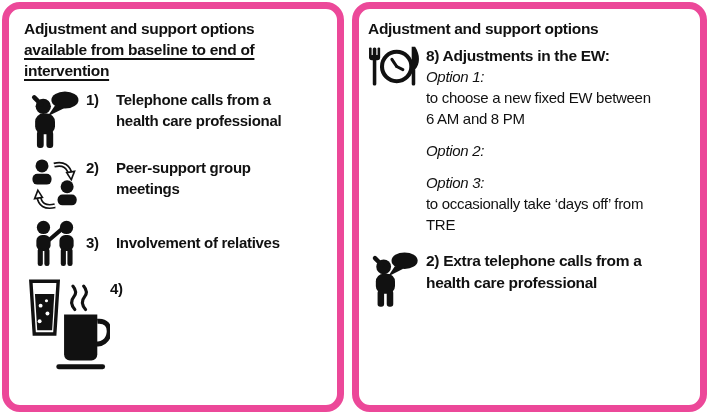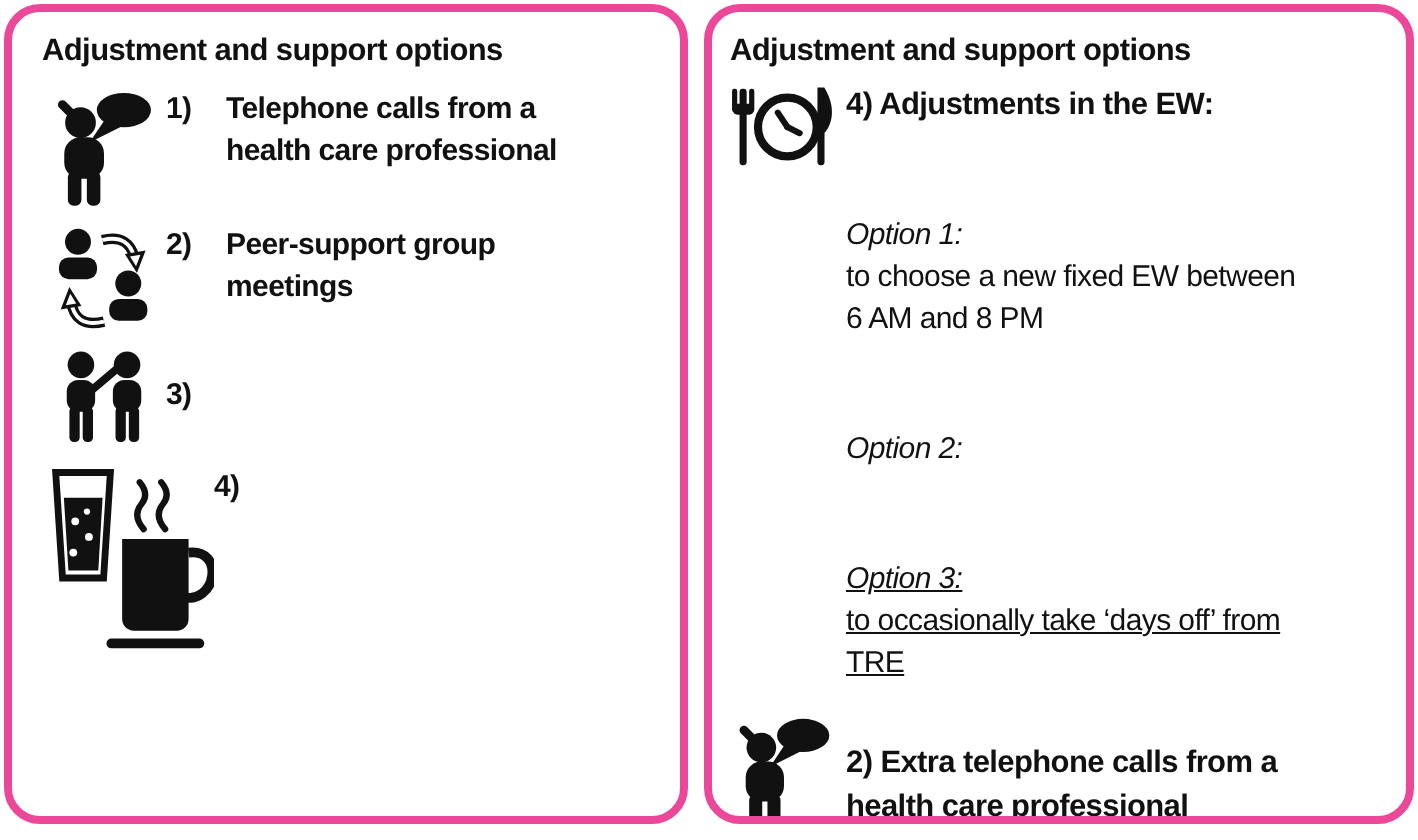--- a/index.html
+++ b/index.html
@@ -3,21 +3,21 @@
 <meta charset="utf-8">
 <style>
   html,body{margin:0;padding:0;}
   body{
     width:709px;height:420px;position:relative;background:#ffffff;
     font-family:"Liberation Sans",sans-serif;color:#111;
     letter-spacing:-0.3px;overflow:hidden;
   }
   .panel{
     position:absolute;top:2px;height:410px;box-sizing:border-box;
-    border:4px solid #ec4899;border-radius:18px;background:#fff;overflow:hidden;
+    border:7px solid #ec4899;border-radius:18px;background:#fff;overflow:hidden;
   }
   #left-panel{left:2px;width:342px;padding:9px 10px 6px 15px;}
   #right-panel{left:352px;width:355px;padding:9px 10px 6px 9px;}
   .title{font-weight:bold;font-size:15.5px;line-height:21px;white-space:nowrap;}
   .u{text-decoration:underline;text-decoration-thickness:2px;text-underline-offset:2.5px;}
   svg{display:block;}
   .ink{fill:#111;}
   
   .item{display:flex;align-items:flex-start;margin-top:8px;}
   .icell{flex:0 0 62px;display:flex;justify-content:center;overflow:visible;}
@@ -27,31 +27,32 @@
   .item-3{margin-top:6px;}
   .item-3 .num,.item-3 .txt{margin-top:13px;}
   .item-4{margin-top:4px;}
   .item-4 .icell{justify-content:flex-start;}
   
   .ritem{display:flex;align-items:flex-start;margin-top:6px;}
   .icell-r{flex:0 0 58px;display:flex;}
   .rtxt{flex:1;font-size:15px;line-height:21px;white-space:nowrap;}
   .rhead{font-weight:bold;font-size:15.5px;white-space:nowrap;}
   .opt-label{font-style:italic;}
-  .opt{margin-bottom:11px;margin-top:44px;}
-  .opt:last-child{margin-bottom:0;text-decoration:underline;}
-  .ritem-2{margin-top:15px;align-items:flex-end;}
+  .opt{margin-bottom:11px;}
+  .opt:last-child{margin-bottom:0;}
+  .ritem-2{margin-top:15px;align-items:flex-start;}
   .ritem-2 .rtxt{line-height:22px;}
 </style>
 </head>
 <body>
 
 <div class="panel" id="left-panel">
   <div class="title">
     <span>Adjustment and support options</span><br>
+    <span class="u">available from baseline to end of<br>intervention</span>
   </div>
 
   <div class="item">
     <div class="icell">
       <svg viewBox="0 0 62 66" width="56" height="60">
         <ellipse class="ink" cx="42" cy="12" rx="15" ry="9.5"></ellipse>
         <path class="ink" d="M31 18 L23 30 L41 21 Z"></path>
         <circle class="ink" cx="18" cy="19" r="8.5"></circle>
         <path d="M8 9 L16 17" stroke="#111" stroke-width="5" stroke-linecap="round" fill="none"></path>
         <rect class="ink" x="9" y="27" width="22" height="23" rx="9"></rect>
@@ -92,20 +93,21 @@
         <rect class="ink" x="8" y="18" width="16" height="18" rx="6.5"></rect>
         <rect class="ink" x="9.5" y="33" width="5.8" height="20" rx="2.6"></rect>
         <rect class="ink" x="17" y="33" width="5.8" height="20" rx="2.6"></rect>
         <circle class="ink" cx="42" cy="9.5" r="7.5"></circle>
         <rect class="ink" x="34" y="18" width="16" height="18" rx="6.5"></rect>
         <rect class="ink" x="35.5" y="33" width="5.8" height="20" rx="2.6"></rect>
         <rect class="ink" x="43" y="33" width="5.8" height="20" rx="2.6"></rect>
       </svg>
     </div>
     <div class="num">3)</div>
+    <div class="txt">Involvement of relatives</div>
   </div>
 
   <div class="item item-4">
     <div class="icell">
       <svg viewBox="0 0 88 114" width="86" height="112">
         <path d="M7 3 L35 3 L31.5 57 L10.5 57 Z" fill="#fff" stroke="#111" stroke-width="3.5"></path>
         <path d="M11.2 16 L31 16 L28.8 53.2 L13.5 53.2 Z" fill="#111"></path>
         <circle cx="17" cy="28" r="2" fill="#fff"></circle>
         <circle cx="24" cy="36" r="2" fill="#fff"></circle>
         <circle cx="16" cy="44" r="2" fill="#fff"></circle>
@@ -134,21 +136,21 @@
         <rect class="ink" x="14" y="3" width="3.8" height="17" rx="1.7"></rect>
         <rect class="ink" x="2" y="14" width="15.5" height="8" rx="3.5"></rect>
         <circle cx="42" cy="31" r="21.5" fill="none" stroke="#111" stroke-width="6"></circle>
         <path d="M42 31 L35 20.5" stroke="#111" stroke-width="4.5" stroke-linecap="round"></path>
         <path d="M42 31 L51 35.5" stroke="#111" stroke-width="4.5" stroke-linecap="round"></path>
         <path class="ink" d="M69 2 c7.5 12 7.5 25 0 33.5 l-5 0 l0 -33.5 z"></path>
         <rect class="ink" x="64" y="34" width="5.2" height="25" rx="2.3"></rect>
       </svg>
     </div>
     <div class="rtxt">
-      <div class="rhead">4) Adjustments in the EW:</div>
+      <div class="rhead">8) Adjustments in the EW:</div>
       <div class="opt">
         <div class="opt-label">Option 1:</div>
         <div class="opt-body">to choose a new fixed EW between<br>6 AM and 8 PM</div>
       </div>
       <div class="opt">
         <div class="opt-label">Option 2:</div>
       </div>
       <div class="opt">
         <div class="opt-label">Option 3:</div>
         <div class="opt-body">to occasionally take ‘days off’ from<br>TRE</div>

